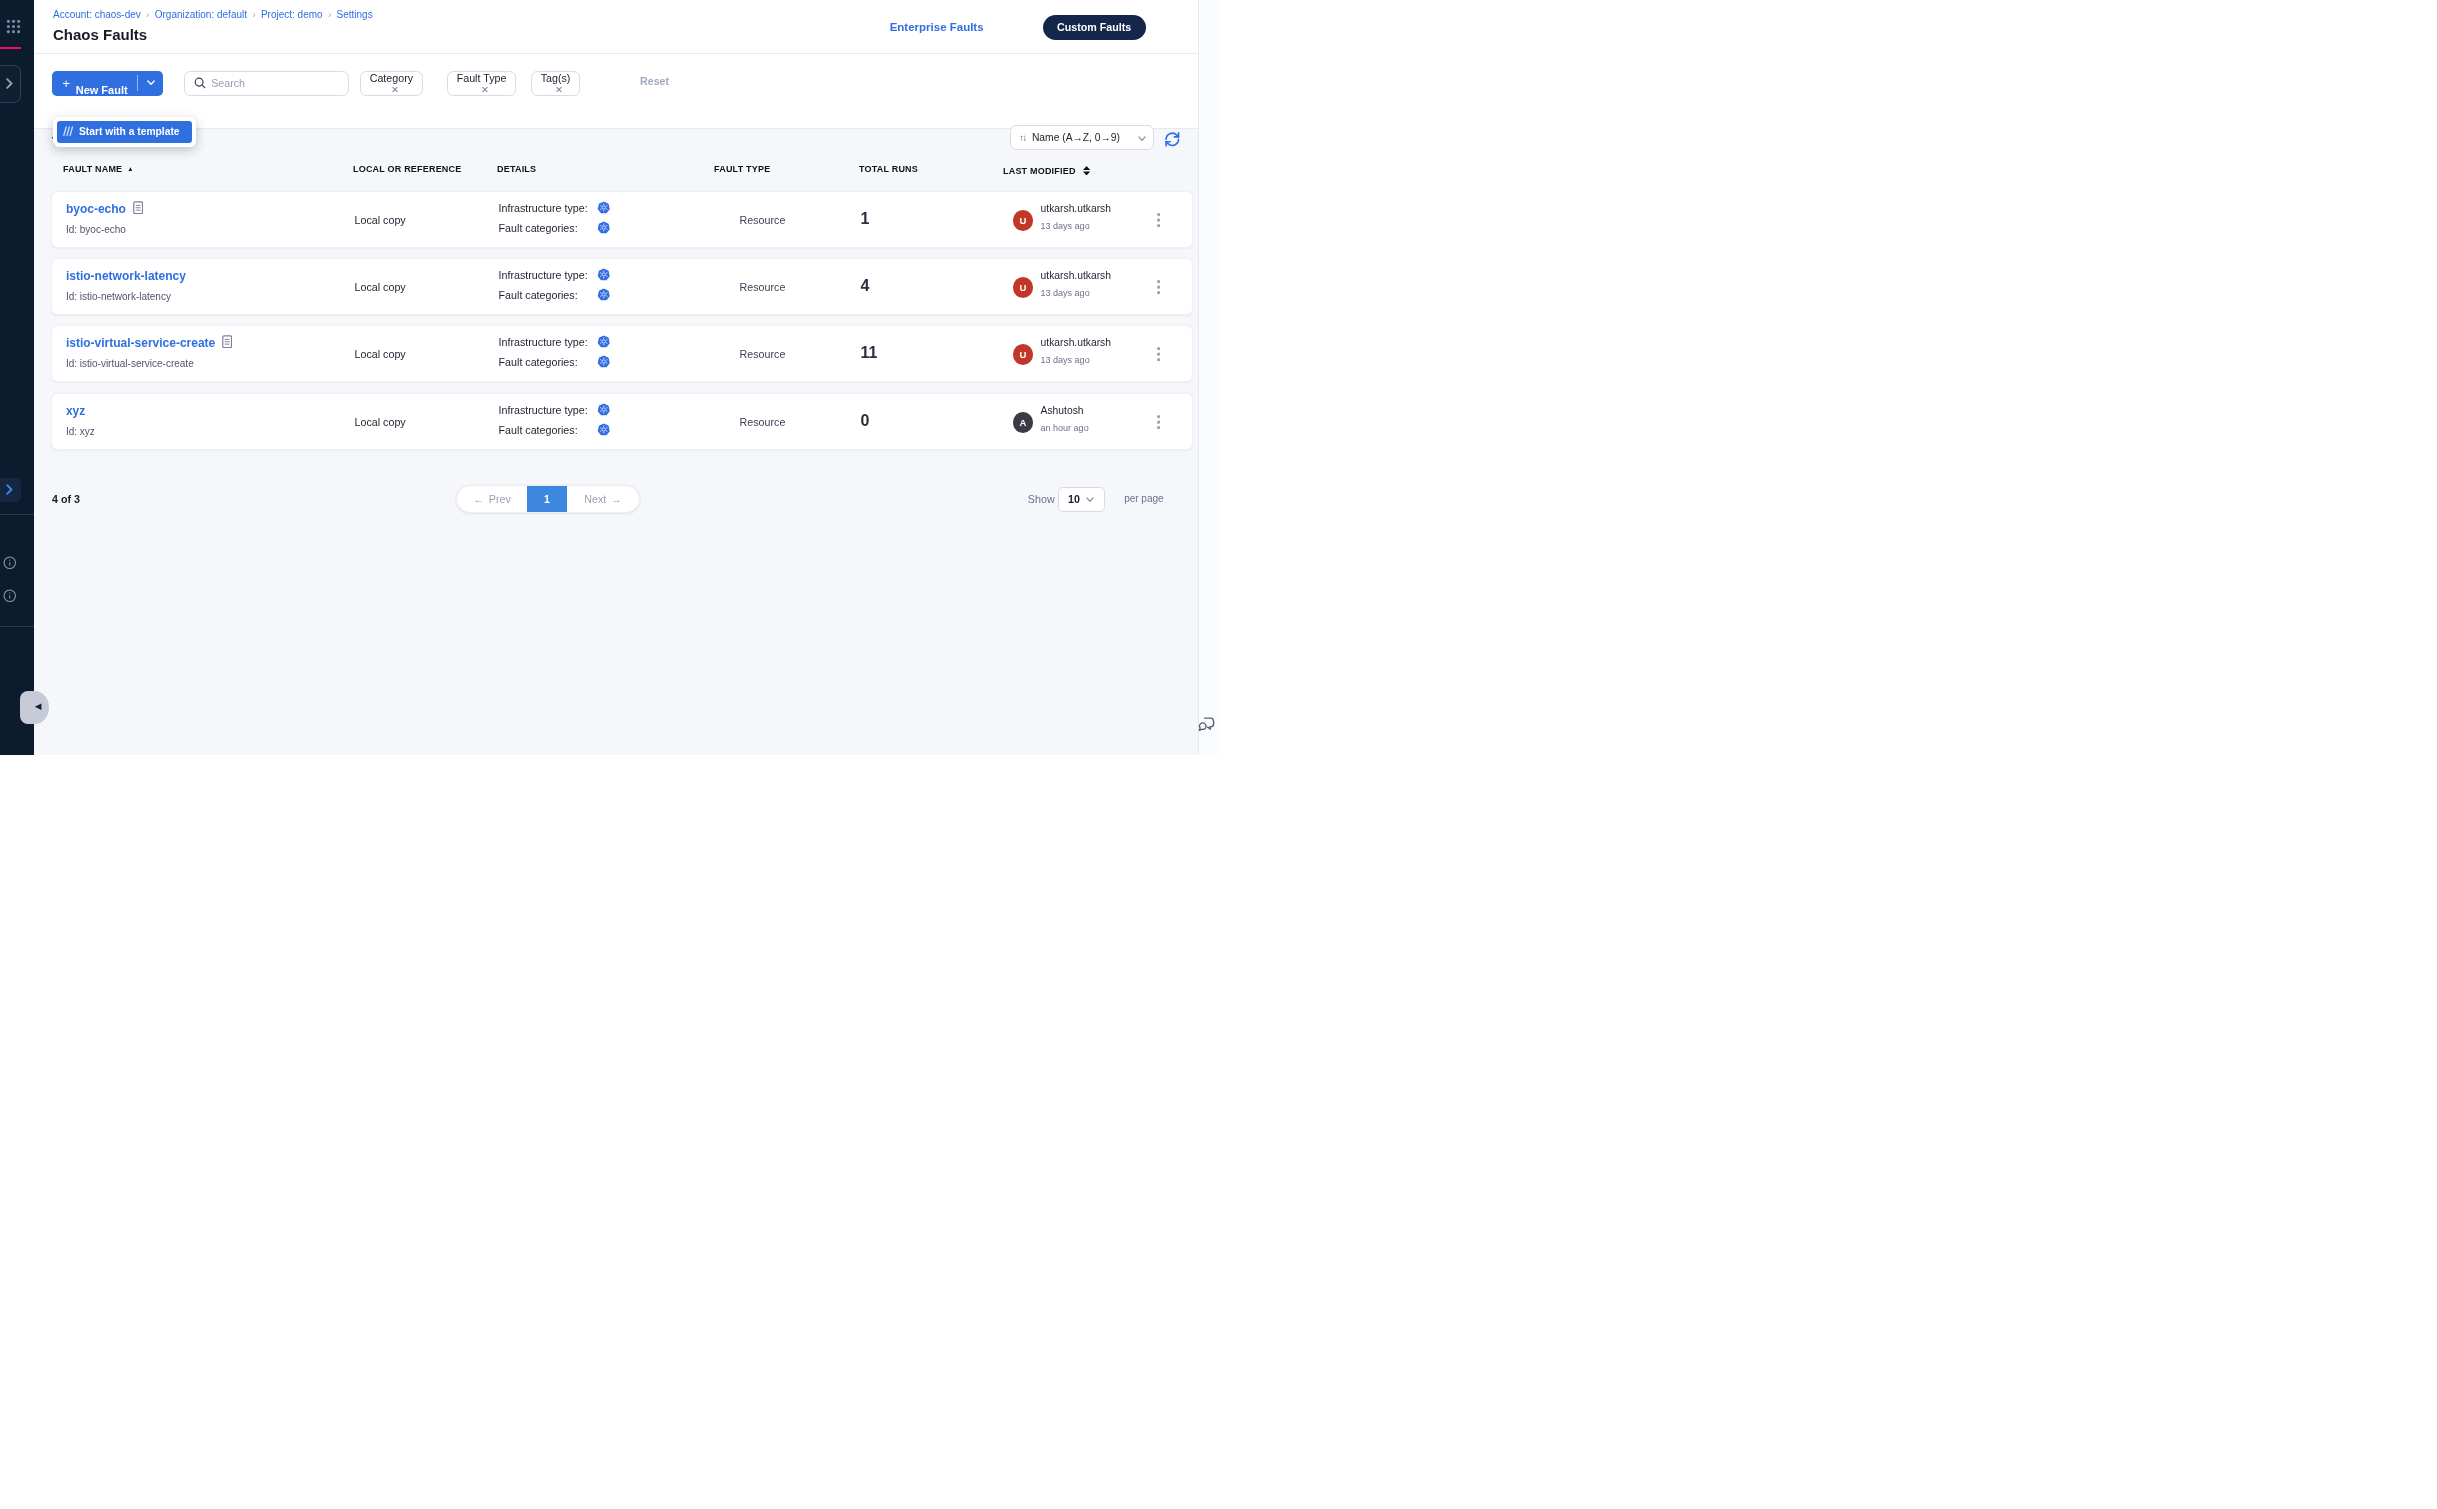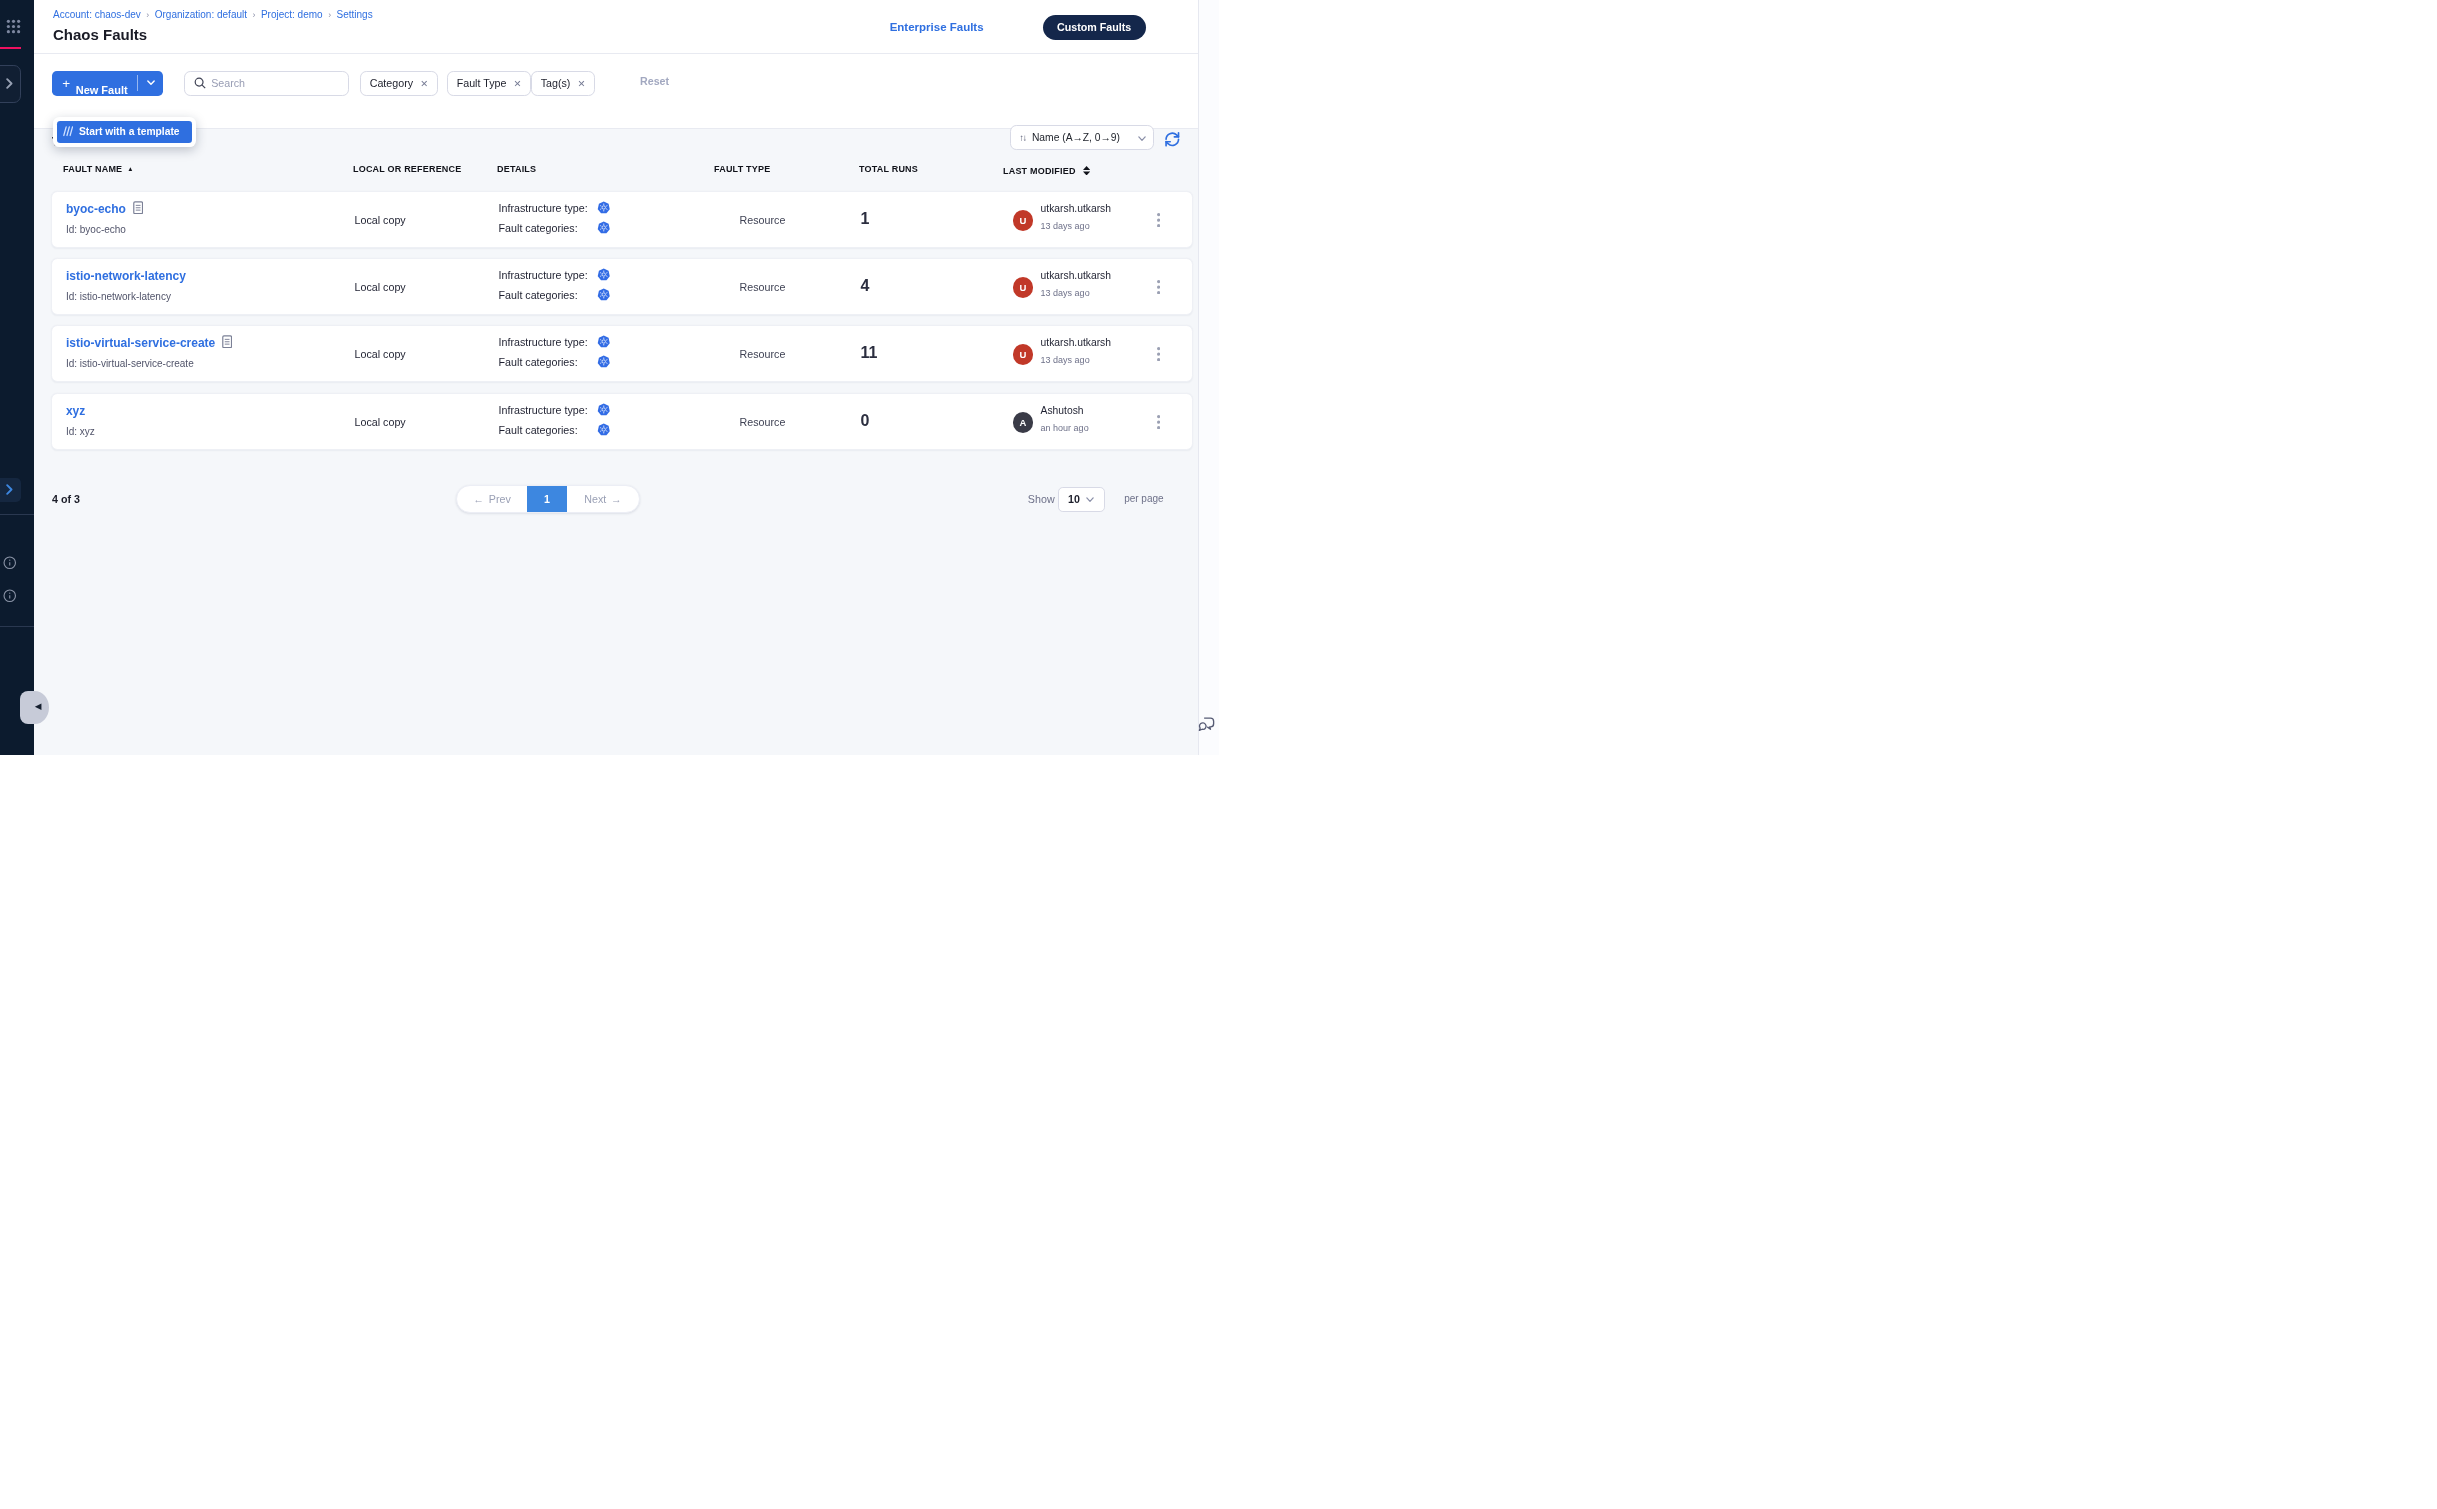--- a/index.html
+++ b/index.html
@@ -50,21 +50,21 @@
     align-items:center; gap:5.5px; padding-left:6.3px; cursor:pointer; }
 
   .search-box { position:absolute; left:150px; top:16.6px; width:165px; height:25px; background:#fff; border:0.8px solid #d8dae6;
     border-radius:6.3px; display:flex; align-items:center; }
   .search-box svg { margin:0 5.5px 0 8.7px; }
   .search-box input { border:none; outline:none; font-size:10.7px; color:#1d1f2b; width:119px; background:transparent;
     font-family:"Liberation Sans","DejaVu Sans",sans-serif; }
   .search-box input::placeholder { color:#989dB4; }
 
   .chip { position:absolute; top:16.6px; height:25px; background:#fff; border:0.8px solid #d8dae6; border-radius:6.3px;
-    display:flex; align-items:center; padding:0 8.7px; font-size:10.7px; color:#1d1f2b; cursor:pointer; }
+    display:flex; align-items:center; padding:0 8.7px; font-size:10.7px; color:#1d1f2b; cursor:pointer;flex-direction:column; }
   .chip .x { margin-left:7.1px; color:#777c95; font-size:9.5px; }
   .reset-lnk { position:absolute; left:577px; top:21.4px; font-size:10.7px; font-weight:600; color:#a2a8c0; cursor:pointer;padding-left:29px; }
 
   
   .content { position:absolute; left:0; top:129px; right:21.4px; bottom:0; background:#f5f7fa; }
   .total-lbl { position:absolute; left:18px; top:5.5px; font-size:12px; font-weight:700; color:#1b1d28; }
   .sort-box { position:absolute; right:44px; top:-4px; width:144px; height:25px; background:#fff; border:0.8px solid #d8dae6;
     border-radius:6.3px; display:flex; align-items:center; font-size:10.3px; color:#22262e; cursor:pointer; }
   .sort-box .updown { margin:0 6.3px 0 8.7px; color:#565b74; font-size:9.5px; letter-spacing:-1.6px; }
   .sort-box .sort-chev { margin-left:auto; margin-right:7.1px; }

